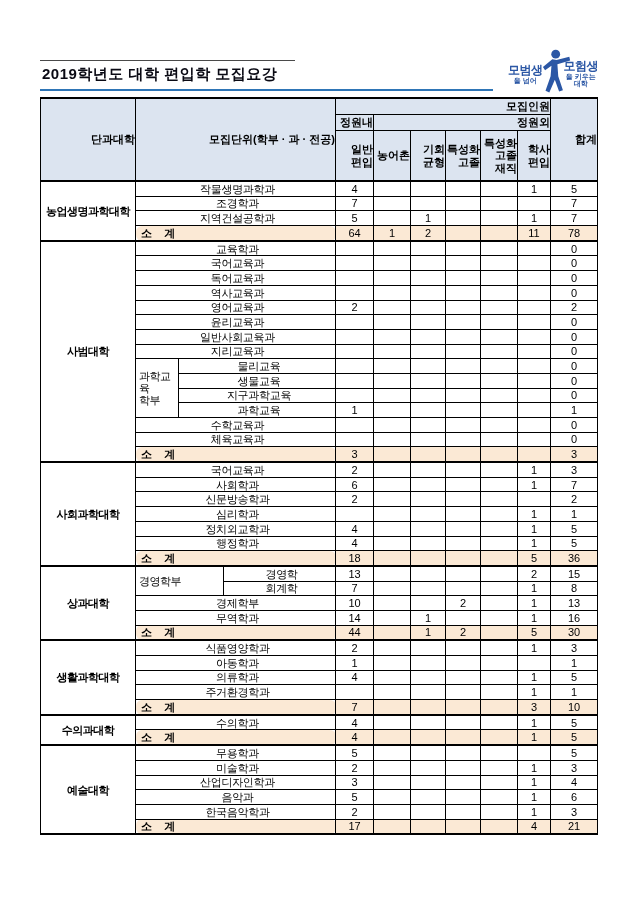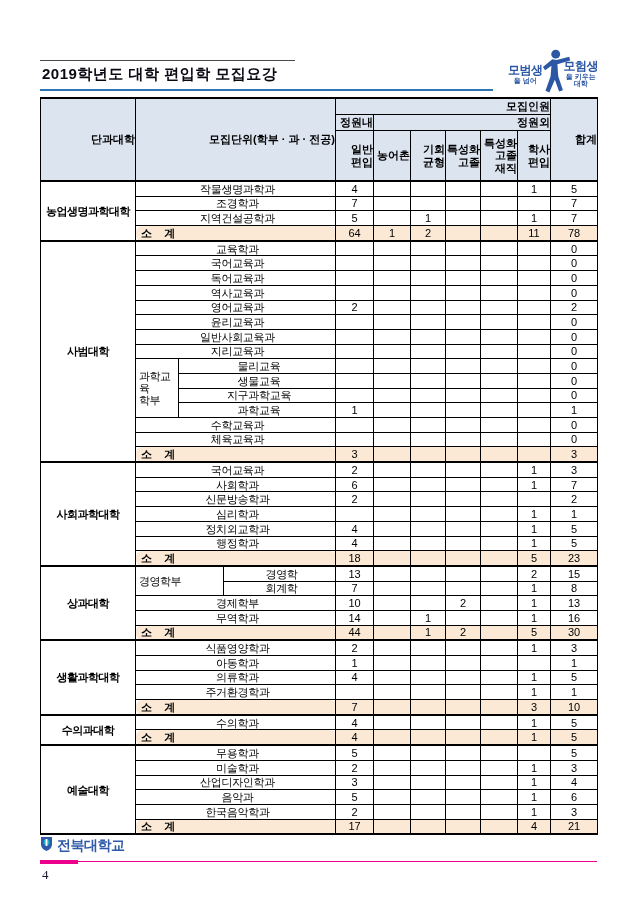--- a/index.html
+++ b/index.html
@@ -379,21 +379,21 @@
             <td class="val">5</td>
           </tr>
           <tr class="subtotal">
             <td class="sub-label" colspan="3">소    계</td>
             <td class="val">18</td>
             <td class="val"></td>
             <td class="val"></td>
             <td class="val"></td>
             <td class="val"></td>
             <td class="val">5</td>
-            <td class="val">23</td>
+            <td class="val">36</td>
           </tr>
           <tr class="sec-start">
             <td class="college" rowspan="5">상과대학</td>
             <td class="group-label" rowspan="2" colspan="2">경영학부</td>
             <td class="dept" colspan="1">경영학</td>
             <td class="val">13</td>
             <td class="val"></td>
             <td class="val"></td>
             <td class="val"></td>
             <td class="val"></td>
@@ -570,31 +570,14 @@
             <td class="val"></td>
             <td class="val"></td>
             <td class="val"></td>
             <td class="val">4</td>
             <td class="val">21</td>
           </tr>
         </tbody>
     </table>
   </div>
 
-  <div class="footer">
-    <div class="univ-line">
-      <span>
-        <svg width="13" height="16" viewBox="0 0 13 16">
-          <path d="M1,1 h11 v7 c0,4 -3,6 -5.5,7 C4,14 1,12 1,8 Z" fill="#2f5aa8"></path>
-          <circle cx="6.5" cy="6.2" r="3" fill="#1bb0c8"></circle>
-          <rect x="5.6" y="3" width="1.8" height="7" fill="#ffffff"></rect>
-        </svg>
-      </span>
-      <span class="univ-name">전북대학교</span>
-    </div>
-    <div class="footer-rule">
-      <div class="thick"></div>
-      <div class="thin"></div>
-    </div>
-    <div class="page-number">4</div>
-  </div>
 
 </div>
 
 </body></html>

